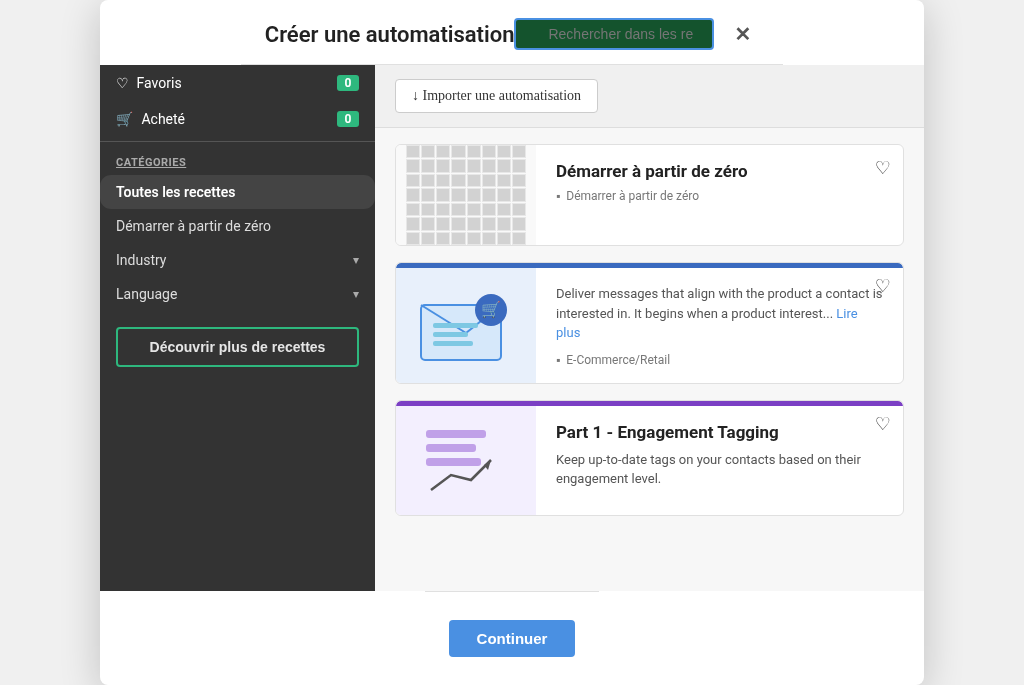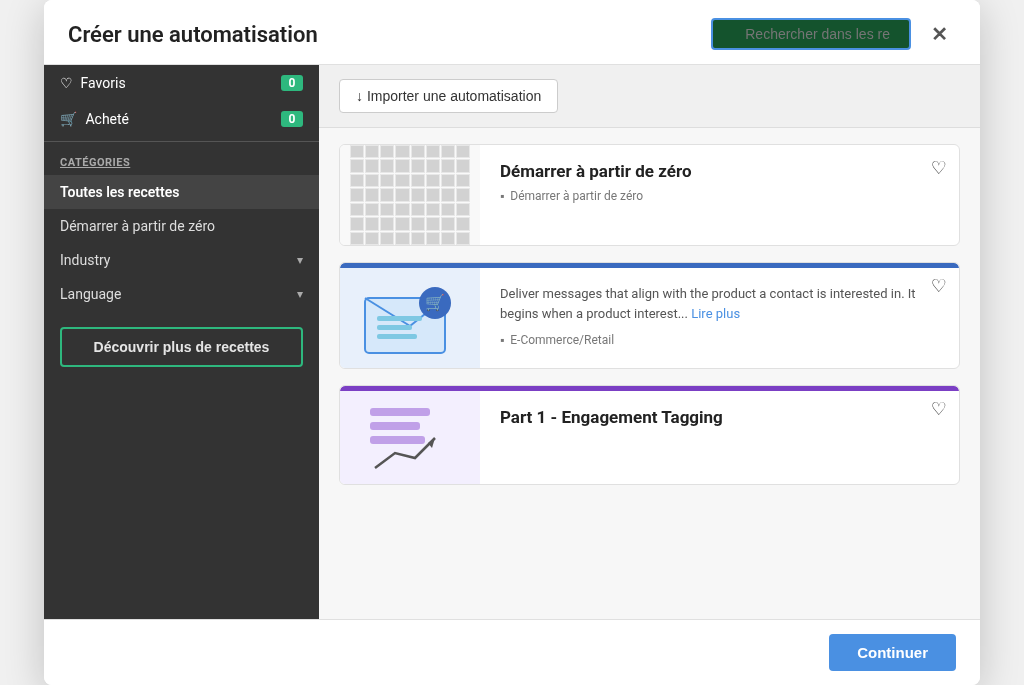--- a/index.html
+++ b/index.html
@@ -8,25 +8,26 @@
       background: #f0f0f0;
       display: flex;
       justify-content: center;
       align-items: center;
       min-height: 100vh;
     }
     .modal-overlay {
       background: white;
       border-radius: 8px;
       box-shadow: 0 8px 40px rgba(0,0,0,0.2);
-      width: 936px;
+      width: 824px;
       min-height: 685px;
       display: flex;
       flex-direction: column;
       overflow: hidden;
+      align-items: center;
     }
     
     .modal-header {
       display: flex;
       align-items: center;
       justify-content: space-between;
       padding: 18px 24px 14px 24px;
       border-bottom: 1px solid #e0e0e0;
       background: white;
     }
@@ -124,20 +125,21 @@
       text-decoration: underline;
     }
     .nav-item {
       padding: 9px 16px;
       cursor: pointer;
       font-size: 14px;
       color: #ddd;
       display: flex;
       align-items: center;
       justify-content: space-between;
+      border-radius: 11px;
     }
     .nav-item.active {
       background: #444;
       color: white;
       font-weight: 600;
     }
     .chevron {
       font-size: 12px;
       color: #aaa;
     }
@@ -170,20 +172,21 @@
       background: white;
       border: 1px solid #ccc;
       border-radius: 4px;
       padding: 8px 16px;
       font-size: 14px;
       color: #333;
       cursor: pointer;
       display: inline-flex;
       align-items: center;
       gap: 6px;
+      font-family: Liberation Serif, serif;
     }
     .cards-list {
       padding: 16px 20px;
       display: flex;
       flex-direction: column;
       gap: 0;
     }
     .card {
       background: white;
       border: 1px solid #e0e0e0;
@@ -252,21 +255,21 @@
       opacity: 0.4;
     }
     .grid-cell {
       background: #999;
       border: 0.5px solid #ccc;
     }
     
     .modal-footer {
       display: flex;
       justify-content: flex-end;
-      padding: 14px 24px;
+      padding: 28px 24px;
       background: white;
       border-top: 1px solid #e0e0e0;
     }
     .continue-btn {
       background: #4a90e2;
       color: white;
       border: none;
       border-radius: 4px;
       padding: 10px 28px;
       font-size: 15px;
@@ -457,20 +460,23 @@
               <rect x="10" y="10" width="60" height="8" rx="3" fill="#c0a0e8"></rect>
               <rect x="10" y="24" width="50" height="8" rx="3" fill="#c0a0e8"></rect>
               <rect x="10" y="38" width="55" height="8" rx="3" fill="#c0a0e8"></rect>
 
               <polyline points="15,70 35,55 55,60 75,40" stroke="#555" stroke-width="2.5" fill="none"></polyline>
               <polygon points="75,40 68,45 72,50" fill="#555"></polygon>
             </svg>
           </div>
           <div class="card-info">
             <div class="card-title">Part 1 - Engagement Tagging</div>
+            <div class="card-desc">
+              Keep up-to-date tags on your contacts based on their engagement level.
+            </div>
           </div>
           <button class="heart-btn">♡</button>
         </div>
 
       </div>
     </div>
   </div>
 
   <div class="modal-footer">
     <button class="continue-btn">Continuer</button>

